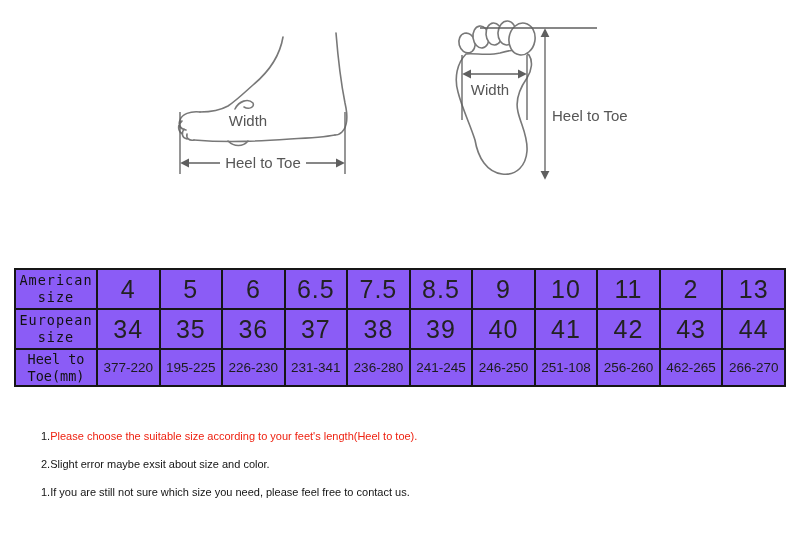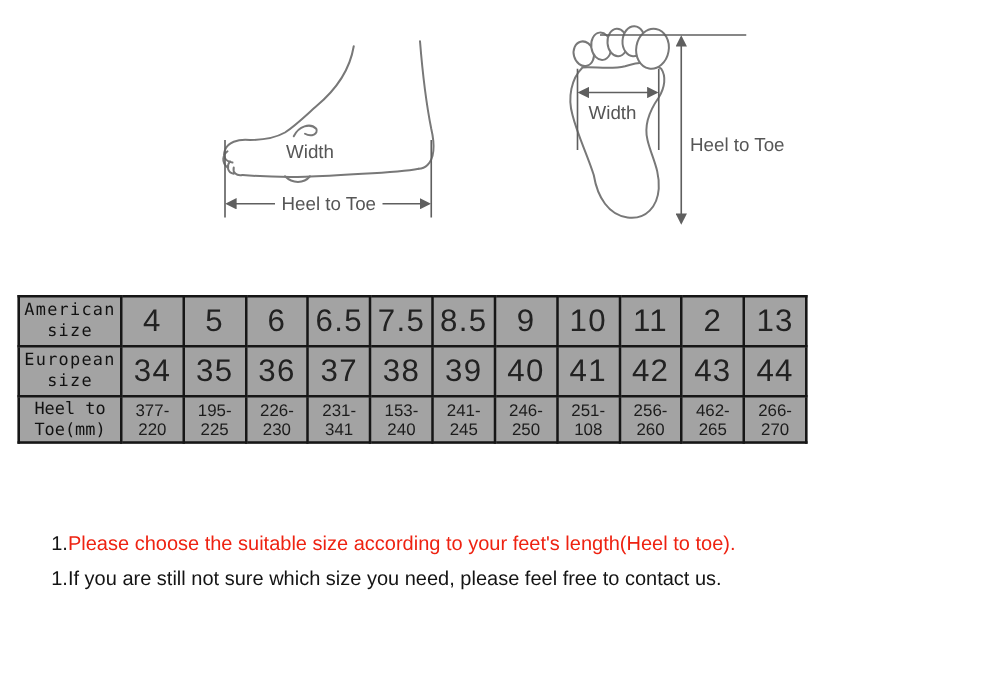--- a/index.html
+++ b/index.html
@@ -10,35 +10,35 @@
   
   .diagram{position:absolute;}
   #side-foot-svg{left:140px;top:8px;}
   #footprint-svg{left:430px;top:8px;}
   svg .outline{fill:none;stroke:#787878;stroke-width:1.6;stroke-linecap:round;stroke-linejoin:round;}
   svg .toe{fill:#ffffff;stroke:#787878;stroke-width:1.6;}
   svg .measure{stroke:#5f5f5f;stroke-width:1.3;fill:none;}
   svg text{font-family:"Liberation Sans",sans-serif;font-size:15px;fill:#565656;}
   
   #size-table{
-    position:absolute;left:14px;top:236px;width:632px;
-    border-collapse:collapse;table-layout:fixed;background:#a3a3a3;
+    position:absolute;left:14px;top:268px;width:772px;
+    border-collapse:collapse;table-layout:fixed;background:#8b5cf6;
   }
   #size-table td{
     border:2px solid #161616;text-align:center;vertical-align:middle;padding:0;
     overflow:hidden;
   }
   #size-table td.rowhead{
     width:80px;font-family:"DejaVu Sans Mono",monospace;
     font-size:13.5px;line-height:1.25;white-space:pre-line;color:#111;
   }
   tr.size-row{height:40px;font-size:25px;letter-spacing:1px;color:#222;}
   tr.mm-row{height:37px;font-size:13.5px;letter-spacing:0;color:#1c1c1c;}
   
-  .notes{position:absolute;left:41px;top:422px;font-size:16px;line-height:28px;color:#141414;}
+  .notes{position:absolute;left:41px;top:422px;font-size:11px;line-height:28px;color:#141414;}
   .note-red{color:#ee2211;}
 </style>
 </head>
 <body>
 
 <svg id="side-foot-svg" class="diagram" width="230" height="180" viewBox="0 0 230 180">
   <defs>
     <marker id="arr" viewBox="0 0 10 10" refX="8" refY="5" markerWidth="7" markerHeight="7" orient="auto-start-reverse">
       <path d="M0,0 L10,5 L0,10 z" fill="#5f5f5f"></path>
     </marker>
@@ -110,27 +110,28 @@
       <td>43</td>
       <td>44</td>
     </tr>
     <tr class="mm-row">
       <td class="rowhead">Heel to
 Toe(mm)</td>
       <td>377-220</td>
       <td>195-225</td>
       <td>226-230</td>
       <td>231-341</td>
-      <td>153-240</td>
+      <td>236-280</td>
       <td>241-245</td>
       <td>246-250</td>
       <td>251-108</td>
       <td>256-260</td>
       <td>462-265</td>
       <td>266-270</td>
     </tr>
   </tbody>
 </table>
 
 <div class="notes">
   <div class="note"><span>1.</span><span class="note-red">Please choose the suitable size according to your feet's length(Heel to toe).</span></div>
+  <div class="note">2.Slight error maybe exsit about size and color.</div>
   <div class="note">1.If you are still not sure which size you need, please feel free to contact us.</div>
 </div>
 
 </body></html>

